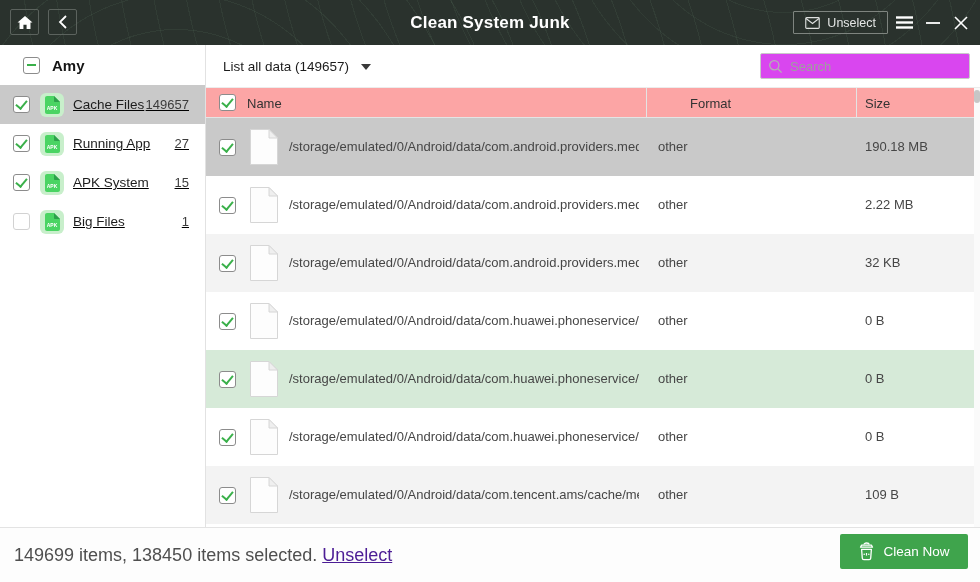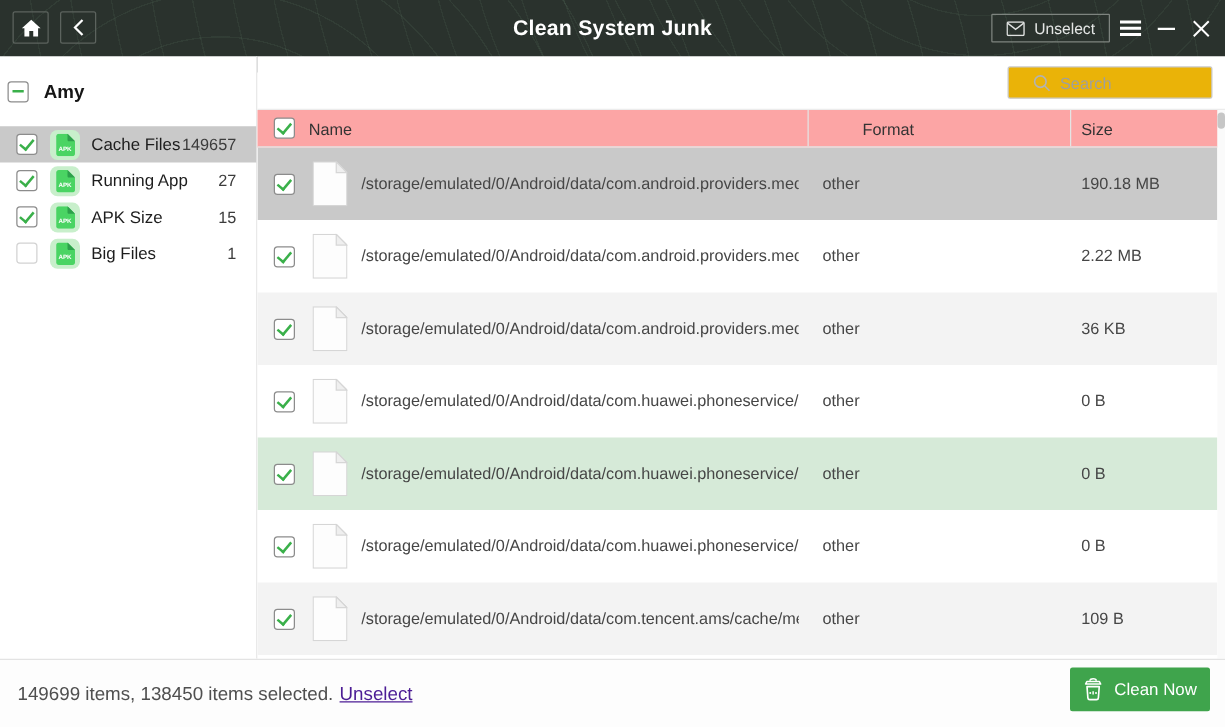--- a/index.html
+++ b/index.html
@@ -19,45 +19,45 @@
   .tb-btn.back { left:48px; }
   .title { position:absolute; left:0; right:0; top:0; height:45px; line-height:45px; text-align:center;
     color:#fff; font-size:17px; font-weight:bold; letter-spacing:.2px; }
   .tb-right { position:absolute; right:8px; top:0; height:45px; display:flex; align-items:center; gap:5px; }
   .feedback { display:flex; align-items:center; gap:7px; height:23px; padding:0 11px; background:transparent;
     border:1px solid #7e847f; border-radius:1px; color:#e4e6e5; font-size:12.5px; cursor:pointer; font-family:inherit; }
   .winctl { background:none; border:none; width:23px; height:30px; display:flex; align-items:center; justify-content:center; cursor:pointer; padding:0; }
 
   
   .sidebar { position:absolute; top:45px; left:0; width:206px; bottom:55px; background:#fff; border-right:1px solid #e2e2e2; }
-  .device-row { display:flex; align-items:center; height:56px; padding-left:6px; }
+  .device-row { display:flex; align-items:center; height:40px; padding-left:23px; }
   .device-name { font-size:15px; font-weight:bold; color:#161616; margin-left:12px; }
-  .side-item { position:relative; display:flex; align-items:center; height:29px; padding-left:13px; cursor:pointer; }
+  .side-item { position:relative; display:flex; align-items:center; height:39px; padding-left:13px; cursor:pointer;text-decoration:underline; }
   .side-item.selected { background:#c9c9c9; }
   .apk-badge { width:24px; height:24px; border-radius:6px; background:#c8efcb; margin-left:10px;
     display:flex; align-items:center; justify-content:center; flex:0 0 auto; }
   .si-label { font-size:13.5px; color:#1d1d1d; margin-left:9px; }
   .si-count { margin-left:auto; margin-right:16px; font-size:13px; color:#3c3c3c; }
 
   
   .cb { display:inline-block; width:17px; height:17px; background:#fff; border:1px solid #d2d2d2;
     border-radius:3px; position:relative; cursor:pointer; flex:0 0 auto; }
   .cb.checked, .cb.indet { border-color:#8c8c8c; }
   .cb.checked::after { content:""; position:absolute; left:4px; top:1px; width:5px; height:9px;
     border-right:2px solid #3ab04a; border-bottom:2px solid #3ab04a; transform:rotate(40deg); }
   .cb.indet::after { content:""; position:absolute; left:3px; top:6px; width:9px; border-top:2px solid #3ab04a; }
 
   
   .main { position:absolute; top:45px; left:206px; right:0; bottom:55px; background:#fff; }
   .toolbar { position:absolute; top:0; left:0; right:0; height:43px; border-bottom:1px solid #ececec; }
   .filter { position:absolute; left:17px; top:0; height:43px; display:flex; align-items:center; gap:12px;
     font-size:13.5px; color:#1c1c1c; cursor:pointer; }
   .caret { width:0; height:0; border-left:5px solid transparent; border-right:5px solid transparent; border-top:6px solid #3a3a3a; }
-  .search { position:absolute; right:10px; top:8px; width:164px; height:26px; border:1px solid #c9c9c9;
-    border-radius:2px; background:#eab308; display:flex; align-items:center; padding:0 19px; }
+  .search { position:absolute; right:10px; top:8px; width:210px; height:26px; border:1px solid #c9c9c9;
+    border-radius:2px; background:#d946ef; display:flex; align-items:center; padding:0 7px; }
   .search input { border:none; outline:none; flex:1; min-width:0; font-size:13px; color:#333; font-family:inherit; background:transparent; margin-left:7px; }
   .search input::placeholder { color:#9f9f9f; }
 
   .thead { position:absolute; top:43px; left:0; right:6px; height:30px; background:#fca5a5; border-bottom:1px solid #e4e4e4; }
   .thead .cb { position:absolute; left:13px; top:6px; }
   .th { position:absolute; top:8px; font-size:13px; color:#333; }
   .th-name { left:41px; } .th-format { left:452px;margin-left:32px; } .th-size { left:659px; }
   .col-div { position:absolute; top:0; bottom:0; width:1px; background:#e4e4e4; }
   .d1 { left:440px; } .d2 { left:650px; }
 
@@ -70,24 +70,24 @@
   .ficon { position:absolute; left:44px; top:11px; }
   .fname { position:absolute; left:83px; top:21px; font-size:13px; color:#464646; width:350px; white-space:nowrap; overflow:hidden; }
   .fformat { position:absolute; left:452px; top:21px; font-size:13px; color:#464646; }
   .fsize { position:absolute; left:659px; top:21px; font-size:13px; color:#464646; }
 
   .sb { position:absolute; right:0; top:43px; bottom:0; width:6px; background:#fafafa; }
   .sb-thumb { position:absolute; top:2px; left:0; width:6px; height:13px; background:#c6c6c6; border-radius:3px; cursor:pointer; }
 
   
   .footer { position:absolute; left:0; right:0; bottom:0; height:55px; background:#fdfdfd; border-top:1px solid #e3e3e3; }
-  .summary-wrap { position:absolute; left:14px; top:0; height:55px; display:flex; align-items:center; font-size:15px; }
+  .summary-wrap { position:absolute; left:14px; top:0; height:55px; display:flex; align-items:center; font-size:18px; }
   .summary { color:#4f4f4f; }
   .unselect { color:#4c1d95; text-decoration:underline; margin-left:5px; cursor:pointer; }
-  .clean-btn { position:absolute; right:12px; top:6px; width:112px; height:35px; background:#3fa44c; border:none;
+  .clean-btn { position:absolute; right:12px; top:6px; width:128px; height:35px; background:#3fa44c; border:none;
     border-radius:2px; color:#fff; font-size:13.5px; font-family:inherit; display:flex; align-items:center;
     justify-content:center; gap:8px; cursor:pointer; }
 </style>
 </head>
 <body>
 
 <div class="window">
 
   <header class="titlebar">
     <button class="tb-btn home">
@@ -164,40 +164,44 @@
 
     <div class="side-item">
       <span class="cb checked"></span>
       <span class="apk-badge">
         <svg width="16" height="18" viewBox="0 0 16 18">
           <path d="M1 2c0-1.1.9-2 2-2h7l6 6v10c0 1.1-.9 2-2 2H3c-1.1 0-2-.9-2-2Z" fill="#4ad463"></path>
           <path d="M10 0l6 6h-5c-.55 0-1-.45-1-1Z" fill="#2da04b"></path>
           <text x="8" y="13.5" text-anchor="middle" font-size="5" font-weight="bold" fill="#fff" font-family="Liberation Sans, sans-serif">APK</text>
         </svg>
       </span>
-      <span class="si-label">APK Size</span>
+      <span class="si-label">APK System</span>
       <span class="si-count">15</span>
     </div>
 
     <div class="side-item">
       <span class="cb"></span>
       <span class="apk-badge">
         <svg width="16" height="18" viewBox="0 0 16 18">
           <path d="M1 2c0-1.1.9-2 2-2h7l6 6v10c0 1.1-.9 2-2 2H3c-1.1 0-2-.9-2-2Z" fill="#4ad463"></path>
           <path d="M10 0l6 6h-5c-.55 0-1-.45-1-1Z" fill="#2da04b"></path>
           <text x="8" y="13.5" text-anchor="middle" font-size="5" font-weight="bold" fill="#fff" font-family="Liberation Sans, sans-serif">APK</text>
         </svg>
       </span>
       <span class="si-label">Big Files</span>
       <span class="si-count">1</span>
     </div>
   </aside>
 
   <div class="main">
     <div class="toolbar">
+      <div class="filter">
+        <span>List all data (149657)</span>
+        <span class="caret"></span>
+      </div>
       <div class="search">
         <svg width="15" height="15" viewBox="0 0 15 15">
           <circle cx="6.3" cy="6.3" r="4.6" fill="none" stroke="#b3b3b3" stroke-width="1.3"></circle>
           <line x1="9.8" y1="9.8" x2="13.6" y2="13.6" stroke="#b3b3b3" stroke-width="1.3"></line>
         </svg>
         <input type="text" placeholder="Search" style="">
       </div>
     </div>
 
     <div class="thead">
@@ -237,21 +241,21 @@
       <div class="trow state-alt">
         <span class="cb checked"></span>
         <span class="ficon">
           <svg width="28" height="36" viewBox="0 0 28 36">
             <path d="M.5 .5H19L27.5 9v26.5H.5Z" fill="#fdfdfd" stroke="#d6d6d6"></path>
             <path d="M19 .5 27.5 9H19Z" fill="#efefef" stroke="#d6d6d6"></path>
           </svg>
         </span>
         <span class="fname">/storage/emulated/0/Android/data/com.android.providers.medi...</span>
         <span class="fformat">other</span>
-        <span class="fsize">36 KB</span>
+        <span class="fsize">32 KB</span>
       </div>
       <div class="trow state-plain">
         <span class="cb checked"></span>
         <span class="ficon">
           <svg width="28" height="36" viewBox="0 0 28 36">
             <path d="M.5 .5H19L27.5 9v26.5H.5Z" fill="#fdfdfd" stroke="#d6d6d6"></path>
             <path d="M19 .5 27.5 9H19Z" fill="#efefef" stroke="#d6d6d6"></path>
           </svg>
         </span>
         <span class="fname">/storage/emulated/0/Android/data/com.huawei.phoneservice/c...</span>

